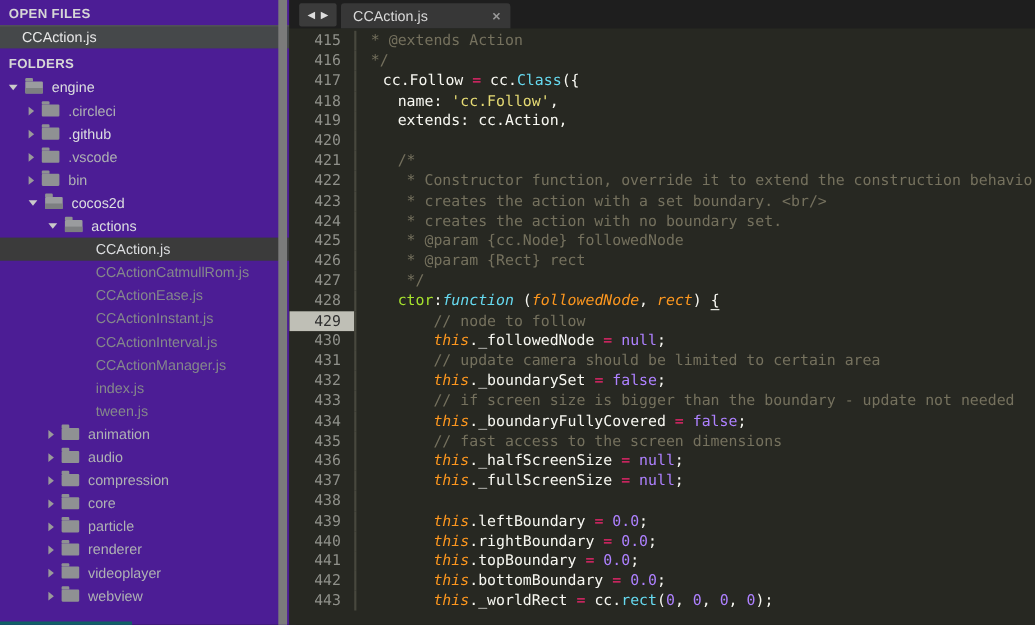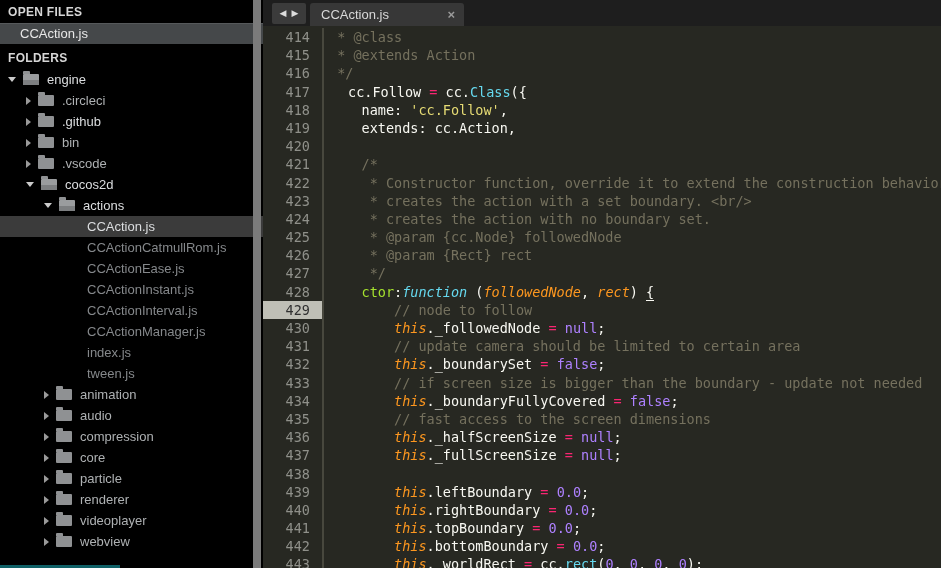--- a/index.html
+++ b/index.html
@@ -1,20 +1,20 @@
 <!DOCTYPE html>
 <html><head>
 <meta charset="utf-8">
 <style>
   html,body{margin:0;padding:0;background:#141414;}
   body{width:941px;height:568px;overflow:hidden;position:relative;
        font-family:"Liberation Sans",sans-serif;-webkit-font-smoothing:antialiased;}
 
   
-  .sidebar{position:absolute;left:0;top:0;width:269px;height:568px;background:#000000;overflow:hidden;}
+  .sidebar{position:absolute;left:0;top:0;width:269px;height:568px;background:#4c1d95;overflow:hidden;}
   .sb-header{padding:5px 8px 4px 8px;font-size:12px;font-weight:bold;color:#d6d6d6;letter-spacing:.3px;}
   .openfile-row{height:20px;line-height:20px;background:#45484a;border-top:1px solid #56595b;
                 color:#e8e8e8;font-size:13px;padding-left:20px;margin-bottom:2px;}
   .tree{position:relative;}
   .tree-row{height:21px;display:flex;align-items:center;font-size:13px;cursor:default;}
   .tree-row.selected{background:#3b3b3b;}
   .tw-bright{color:#dcdee0;} .tw-mid{color:#aeb1b3;text-align:right;} .tw-dim{color:#85888b;}
   .arrow{width:0;height:0;flex:none;margin-right:7px;}
   .arrow.closed{border-top:4px solid transparent;border-bottom:4px solid transparent;border-left:5px solid #9a9a9a;}
   .arrow.open{border-left:4px solid transparent;border-right:4px solid transparent;border-top:5px solid #cacaca;}
@@ -67,26 +67,26 @@
         <span class="tw-mid">.circleci</span>
       </div>
       <div class="tree-row" style="padding-left: 26px;">
         <span class="arrow closed"></span>
         <span class="foldericon"></span>
         <span class="tw-bright">.github</span>
       </div>
       <div class="tree-row" style="padding-left: 26px;">
         <span class="arrow closed"></span>
         <span class="foldericon"></span>
+        <span class="tw-mid">.vscode</span>
+      </div>
+      <div class="tree-row" style="padding-left: 26px;">
+        <span class="arrow closed"></span>
+        <span class="foldericon"></span>
         <span class="tw-mid">bin</span>
-      </div>
-      <div class="tree-row" style="padding-left: 26px;">
-        <span class="arrow closed"></span>
-        <span class="foldericon"></span>
-        <span class="tw-mid">.vscode</span>
       </div>
       <div class="tree-row" style="padding-left: 26px;">
         <span class="arrow open"></span>
         <span class="foldericon open"></span>
         <span class="tw-bright">cocos2d</span>
       </div>
       <div class="tree-row" style="padding-left: 44px;">
         <span class="arrow open"></span>
         <span class="foldericon open"></span>
         <span class="tw-bright">actions</span>
@@ -166,25 +166,20 @@
       <span>◀</span>
       <span>▶</span>
     </div>
     <div class="tab">
       <span class="tab-label">CCAction.js</span>
       <span class="tab-close">×</span>
     </div>
   </div>
   <div class="code" id="code">
       <div class="cl">
-        <div class="gutter">414</div>
-        <div class="sep"></div>
-        <div class="txt"><span style="color: rgb(117, 113, 94);"> * @class</span></div>
-      </div>
-      <div class="cl">
         <div class="gutter">415</div>
         <div class="sep"></div>
         <div class="txt"><span style="color: rgb(117, 113, 94);"> * @extends Action</span></div>
       </div>
       <div class="cl">
         <div class="gutter">416</div>
         <div class="sep"></div>
         <div class="txt"><span style="color: rgb(117, 113, 94);"> */</span></div>
       </div>
       <div class="cl">

